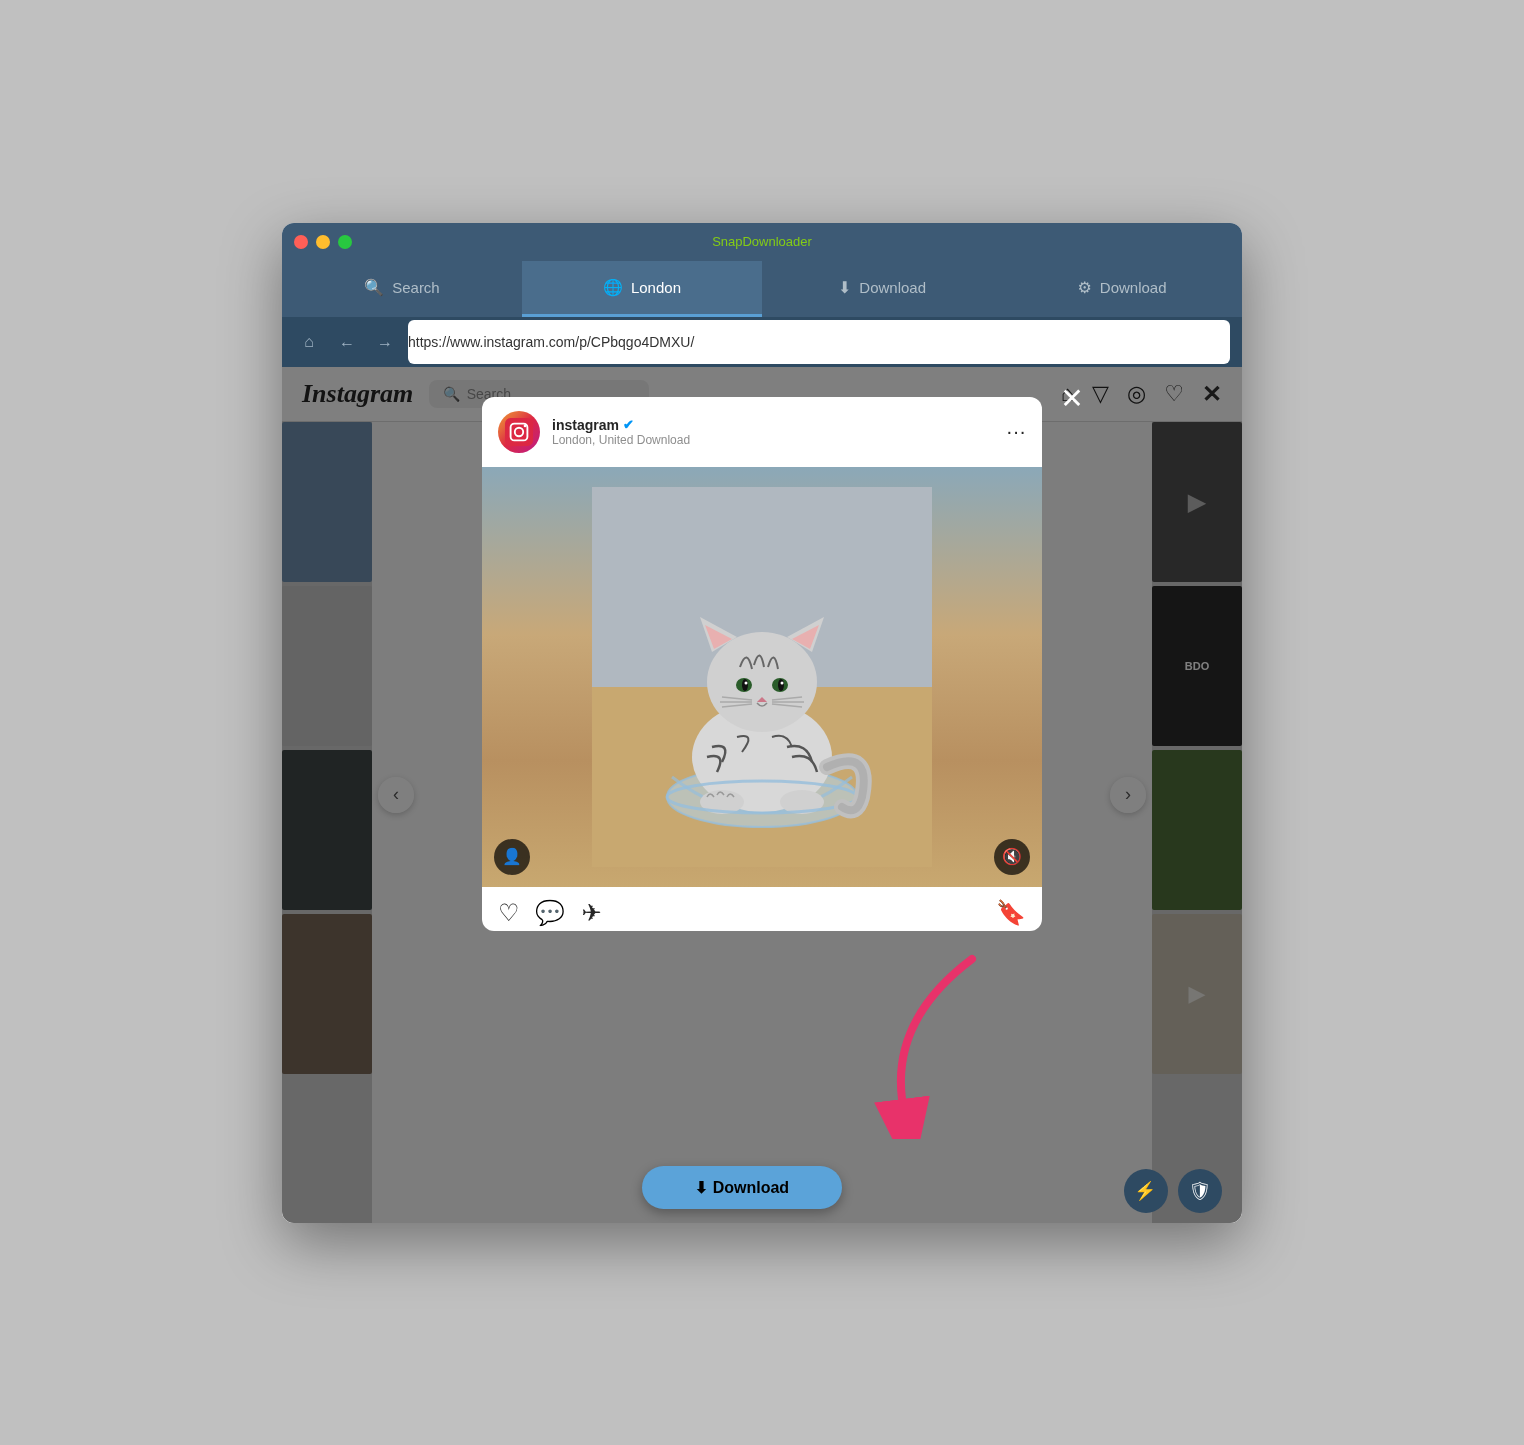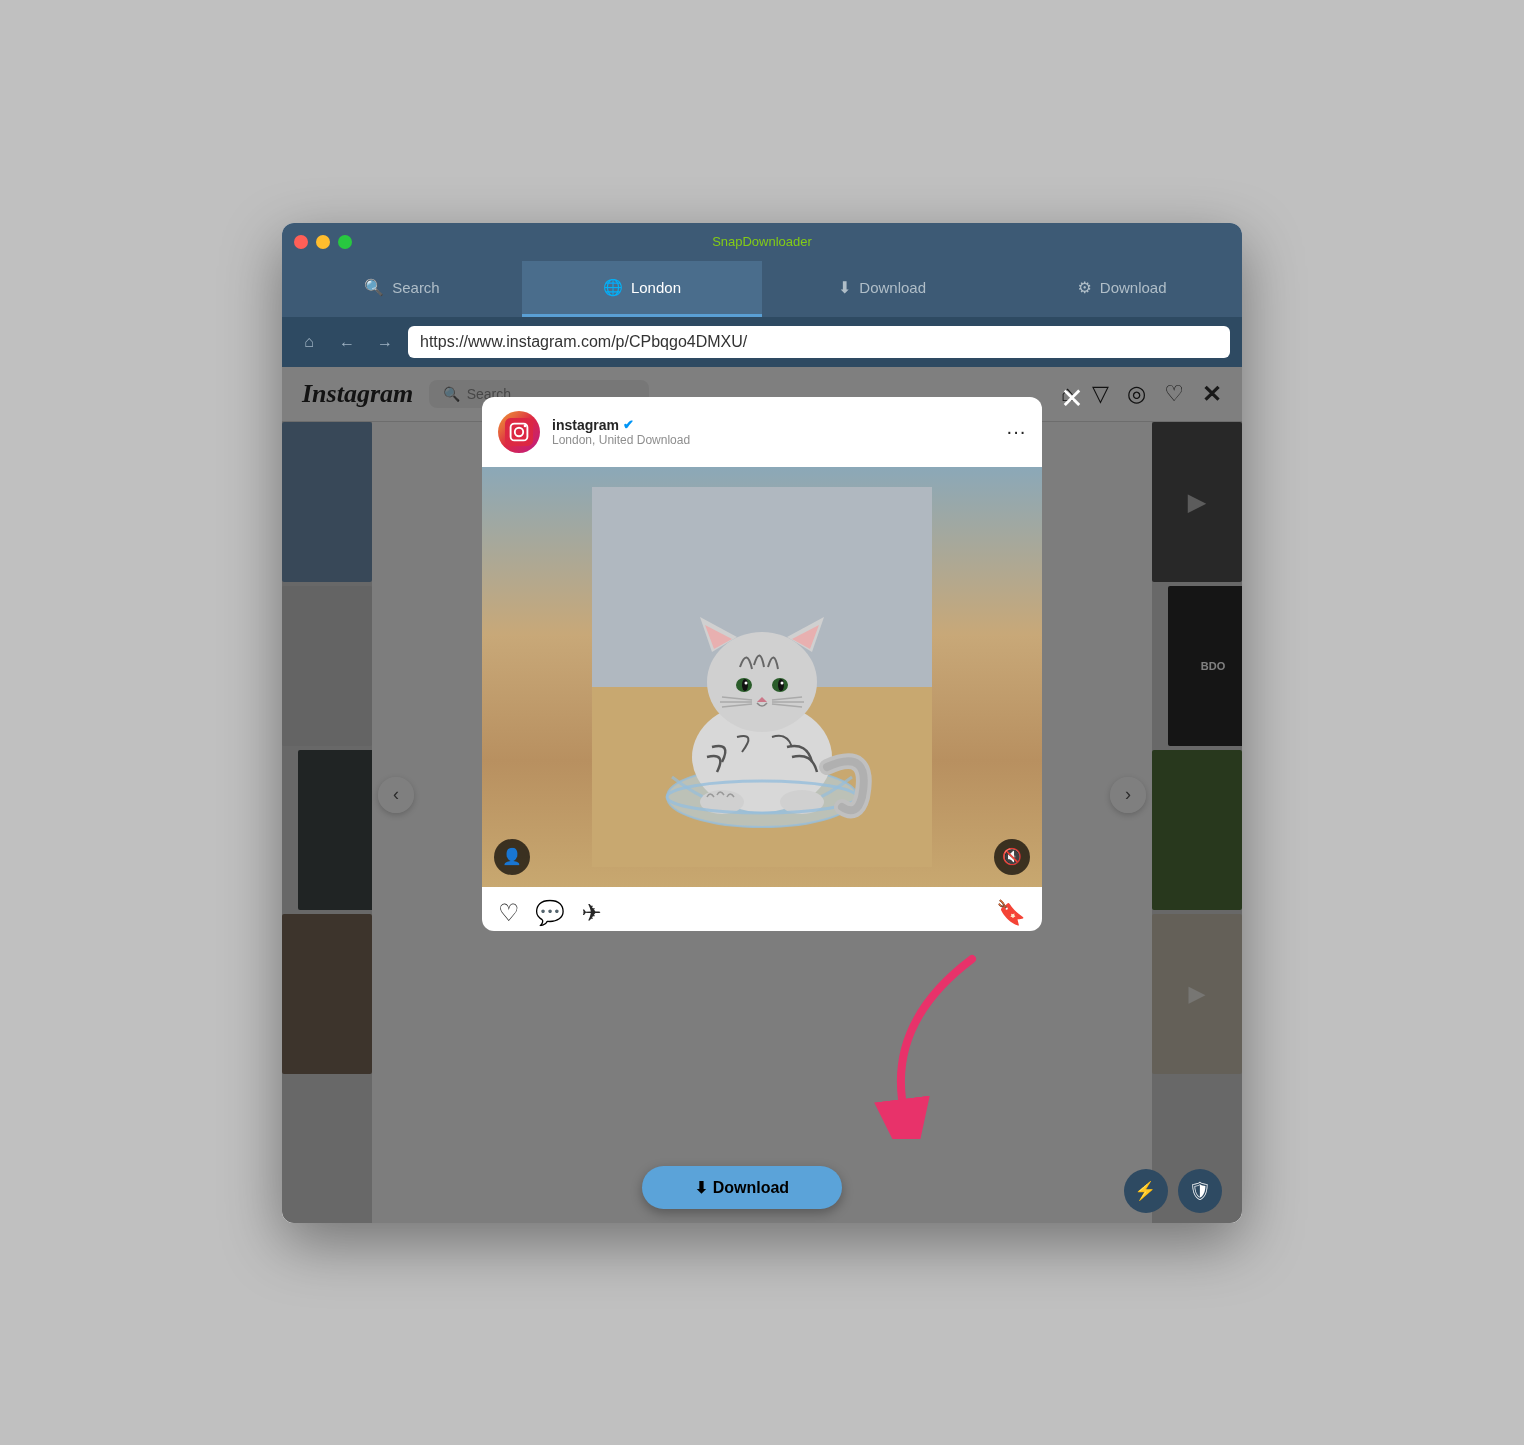--- a/index.html
+++ b/index.html
@@ -98,26 +98,26 @@
       display: flex;
       align-items: center;
       justify-content: center;
       color: #a0b4c4;
       font-size: 16px;
       cursor: pointer;
       border-radius: 4px;
     }
     .address-input {
       flex: 1;
-      height: 32px;
+      height: 44px;
       background: #ffffff;
       border: none;
       border-radius: 6px;
-      padding: 0 12px;
-      font-size: 16px;
+      padding: 0 0;
+      font-size: 14px;
       color: #333;
       outline: none;
     }
 
     
     .browser-content {
       flex: 1;
       position: relative;
       overflow: hidden;
       background: #e8e8e8;
@@ -192,21 +192,21 @@
       overflow: hidden;
     }
     .bg-thumb {
       width: 100%;
       height: 160px;
       background: #b0b0b0;
       margin-bottom: 4px;
       border-radius: 2px;
     }
     .bg-thumb-blue { background: #7090b0; }
-    .bg-thumb-dark { background: #606060; margin-left: 16px; }
+    .bg-thumb-dark { background: #606060; }
     .bg-thumb-light { background: #c8c8c8; }
 
     
     .nav-arrow {
       position: absolute;
       top: 50%;
       transform: translateY(-50%);
       width: 36px;
       height: 36px;
       background: rgba(255,255,255,0.9);

